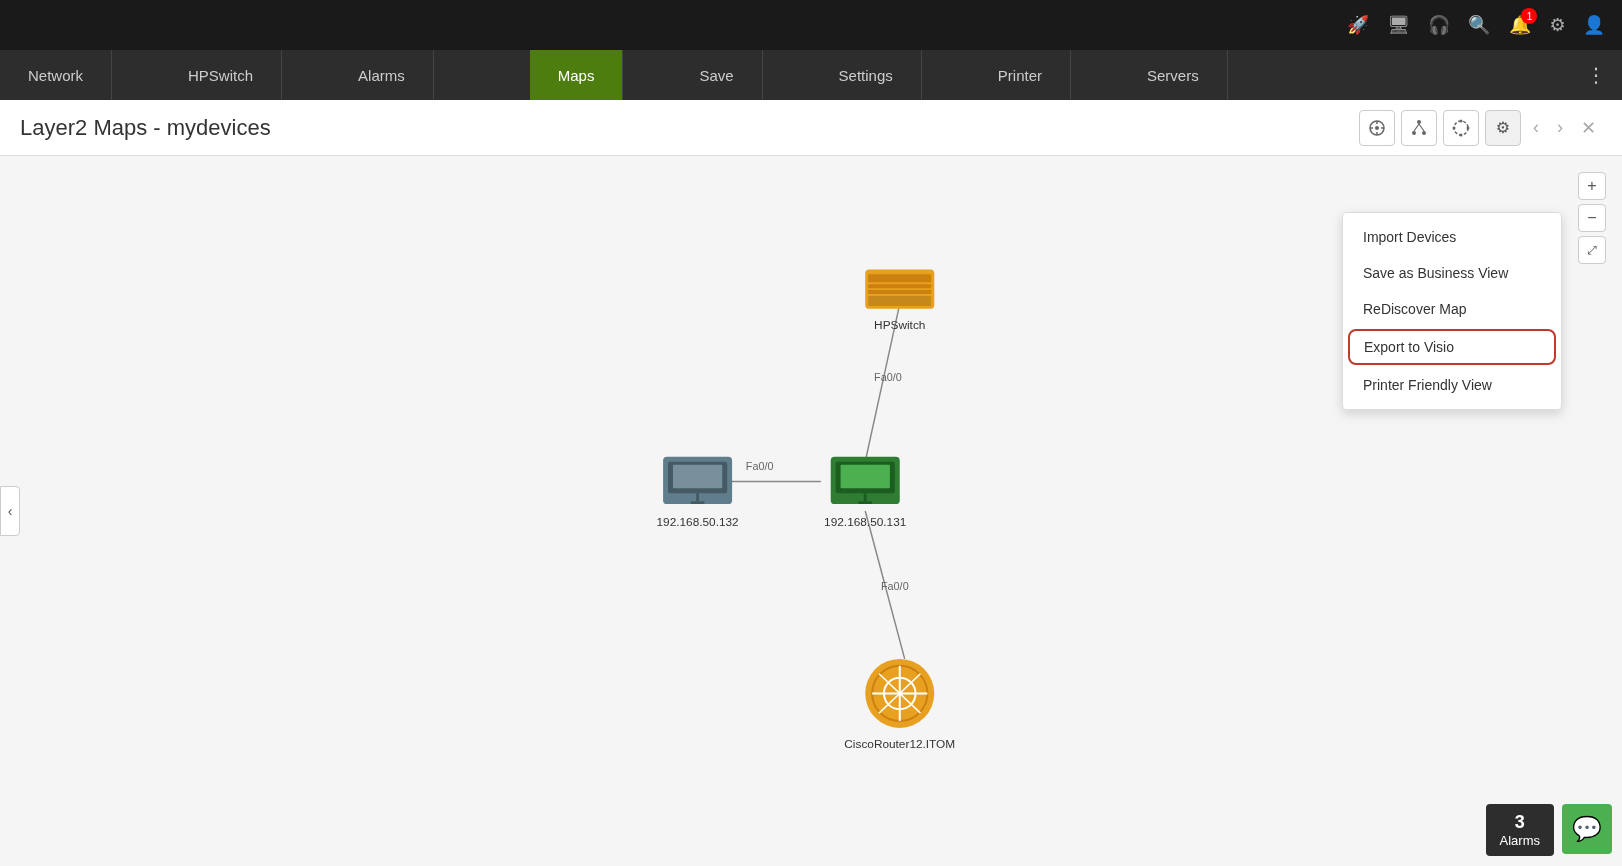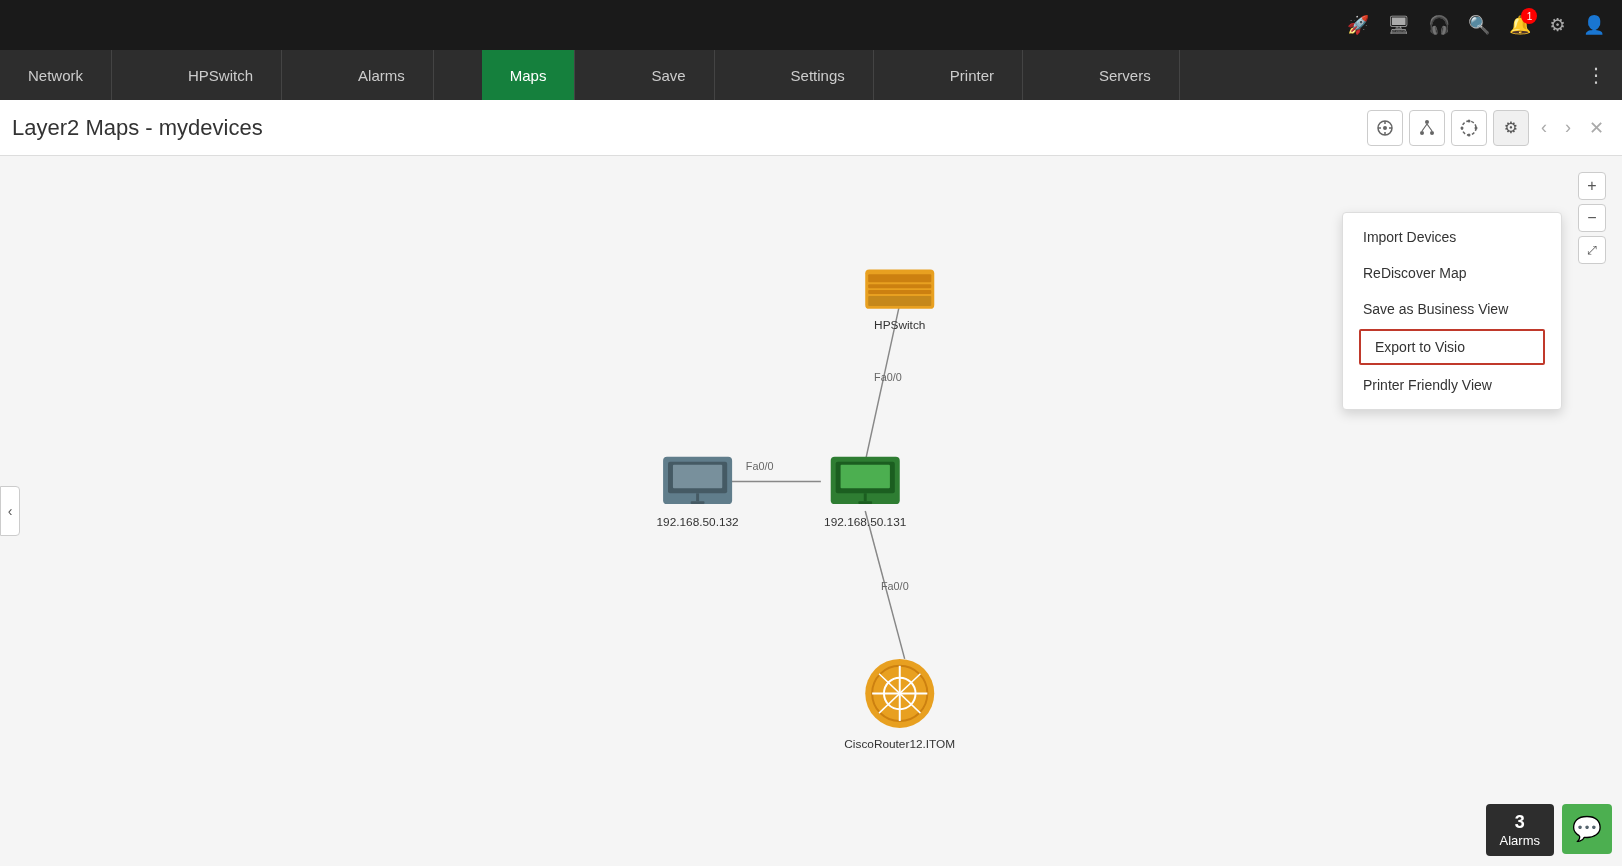--- a/index.html
+++ b/index.html
@@ -48,42 +48,42 @@
     .nav-item {
       color: #ccc;
       font-size: 15px;
       padding: 0 28px;
       display: flex;
       align-items: center;
       cursor: pointer;
       border-right: 1px solid #444;
       white-space: nowrap;
     }
-    .nav-item.active { background: #15803d; color: white; }
+    .nav-item.active { background: #4d7c0f; color: white; margin-left: 48px; }
     .nav-more {
       margin-left: auto;
       color: #ccc;
       font-size: 20px;
       padding: 0 16px;
       display: flex;
       align-items: center;
       cursor: pointer;
     }
 
     
     .main-content {
       position: relative;
       height: calc(866px - 100px);
       background: #f5f5f5;
     }
 
     
     .map-header {
       background: white;
-      padding: 12px 12px;
+      padding: 12px 20px;
       display: flex;
       align-items: center;
       justify-content: space-between;
       border-bottom: 1px solid #ddd;
       height: 56px;
     }
     .map-title {
       font-size: 22px;
       font-weight: normal;
       color: #333;
@@ -190,22 +190,22 @@
     }
     .dropdown-item {
       padding: 10px 20px;
       font-size: 14px;
       color: #333;
       cursor: pointer;
       white-space: nowrap;
     }
     .dropdown-item.highlighted {
       border: 2px solid #c0392b;
-      margin: 2px 16px;
-      border-radius: 2px;
+      margin: 2px 5px;
+      border-radius: 8px;
       padding: 8px 14px;
       color: #333;
     }
 
     
     .bottom-badges {
       position: absolute;
       bottom: 10px;
       right: 10px;
       display: flex;
@@ -366,22 +366,22 @@
     </svg>
 
     <div class="right-controls">
       <div class="zoom-btn">+</div>
       <div class="zoom-btn">−</div>
       <div class="zoom-btn" style="font-size:12px;">⤢</div>
     </div>
 
     <div class="dropdown-menu">
       <div class="dropdown-item">Import Devices</div>
+      <div class="dropdown-item">Save as Business View</div>
       <div class="dropdown-item">ReDiscover Map</div>
-      <div class="dropdown-item">Save as Business View</div>
       <div class="dropdown-item highlighted">Export to Visio</div>
       <div class="dropdown-item">Printer Friendly View</div>
     </div>
 
     <div class="bottom-badges">
       <div class="alarms-badge">
         <span class="count">3</span>
         <span>Alarms</span>
       </div>
       <div class="chat-badge">💬</div>

